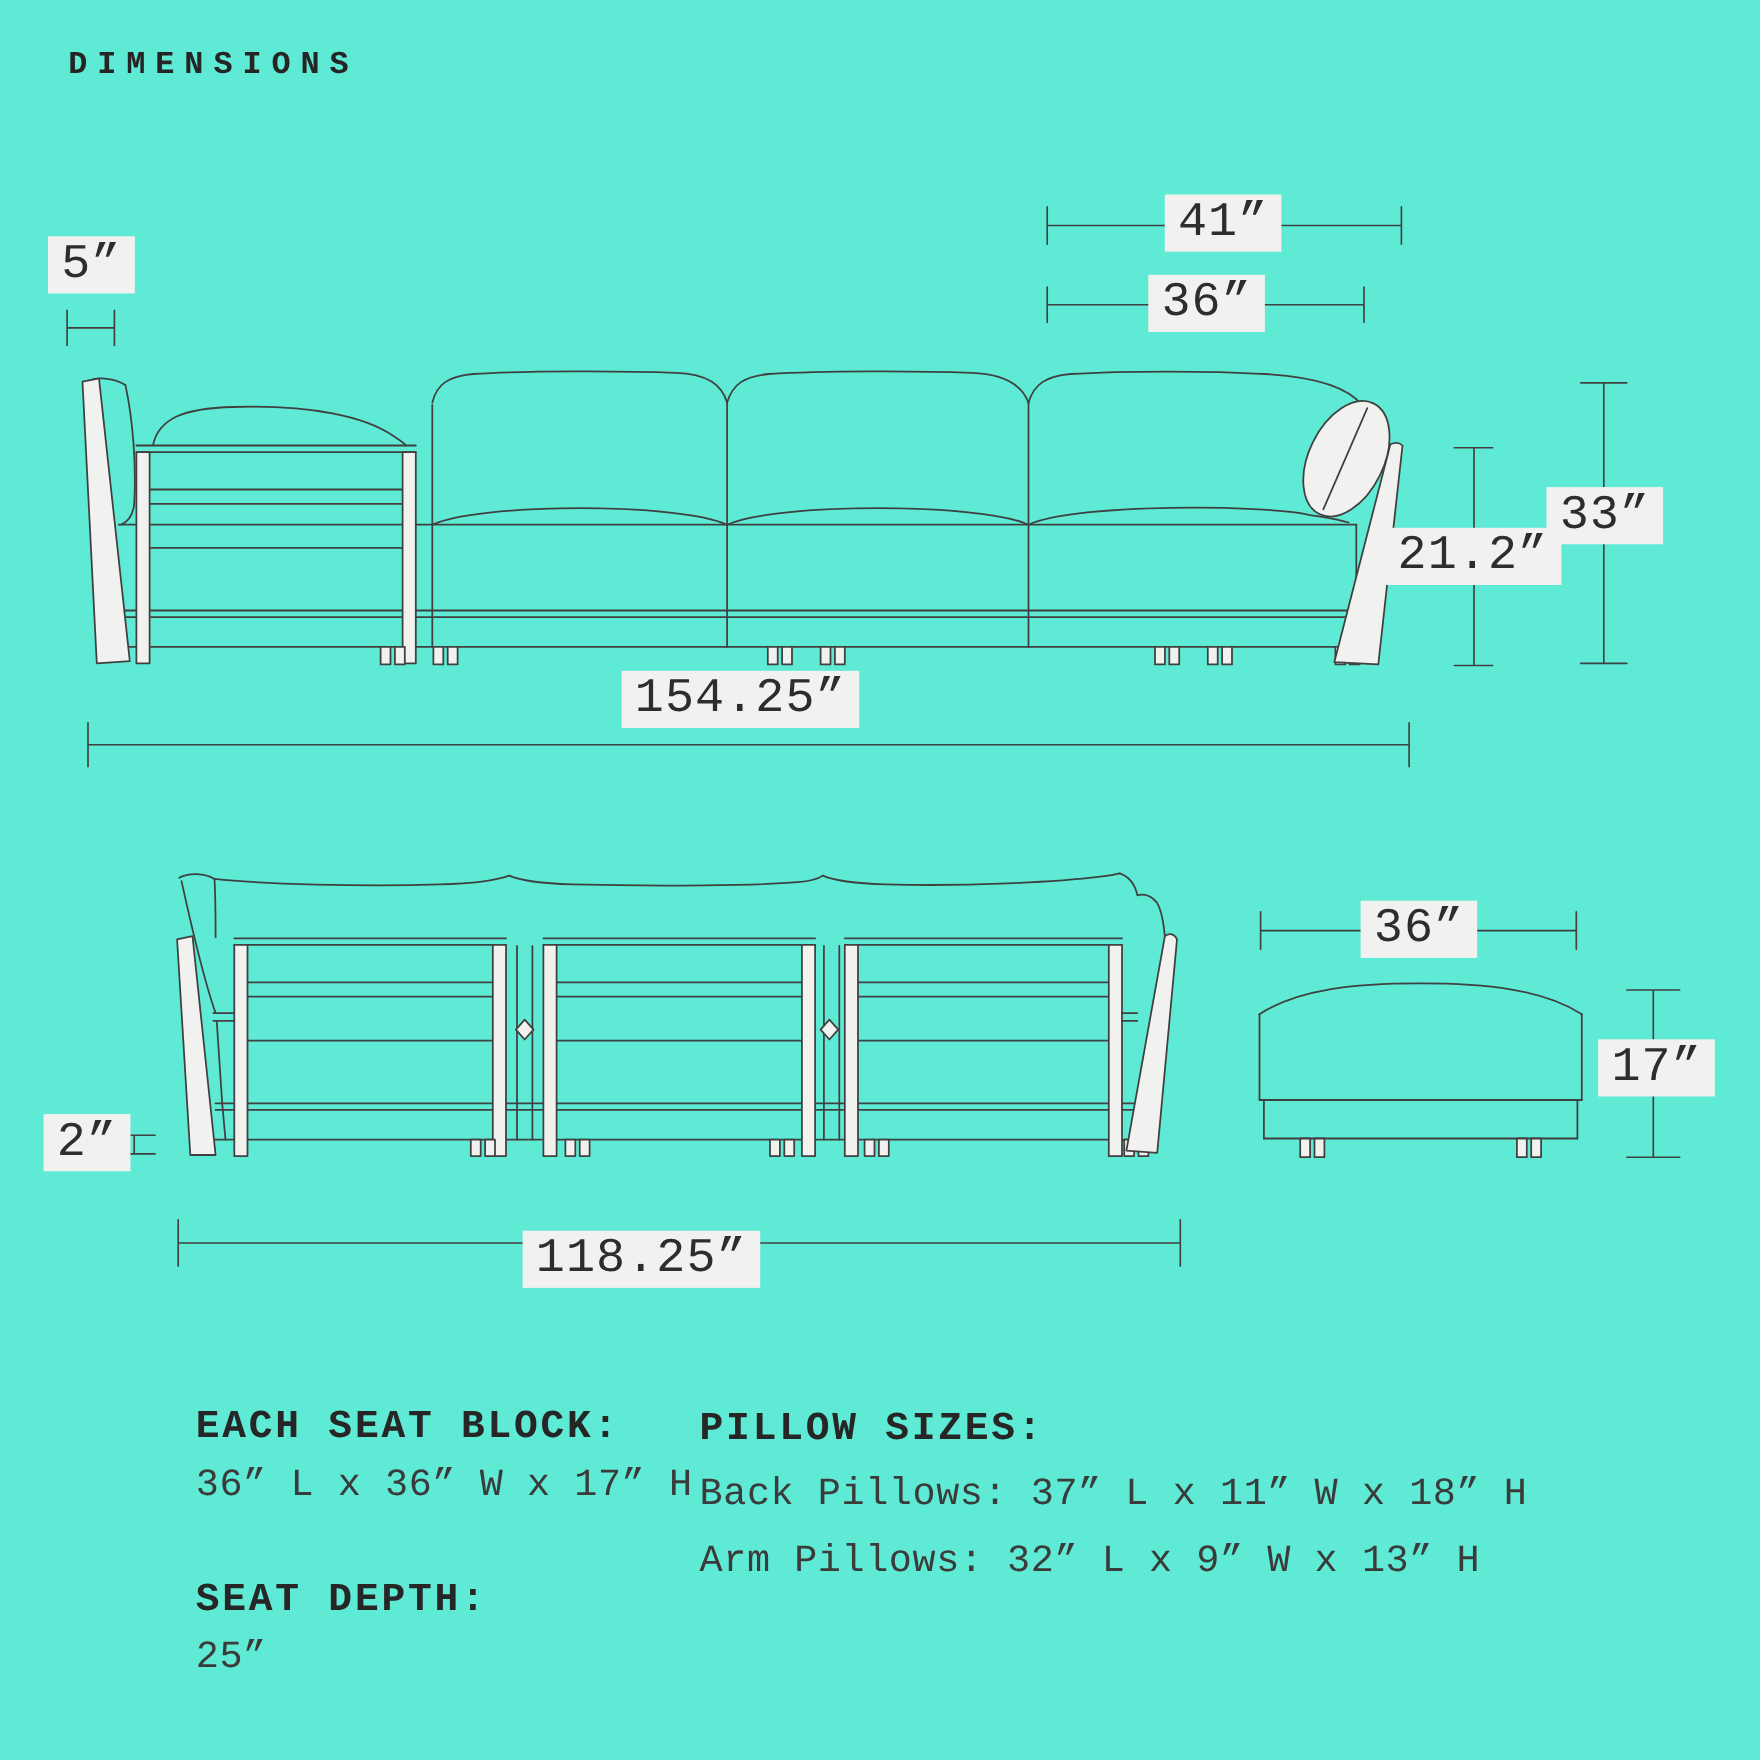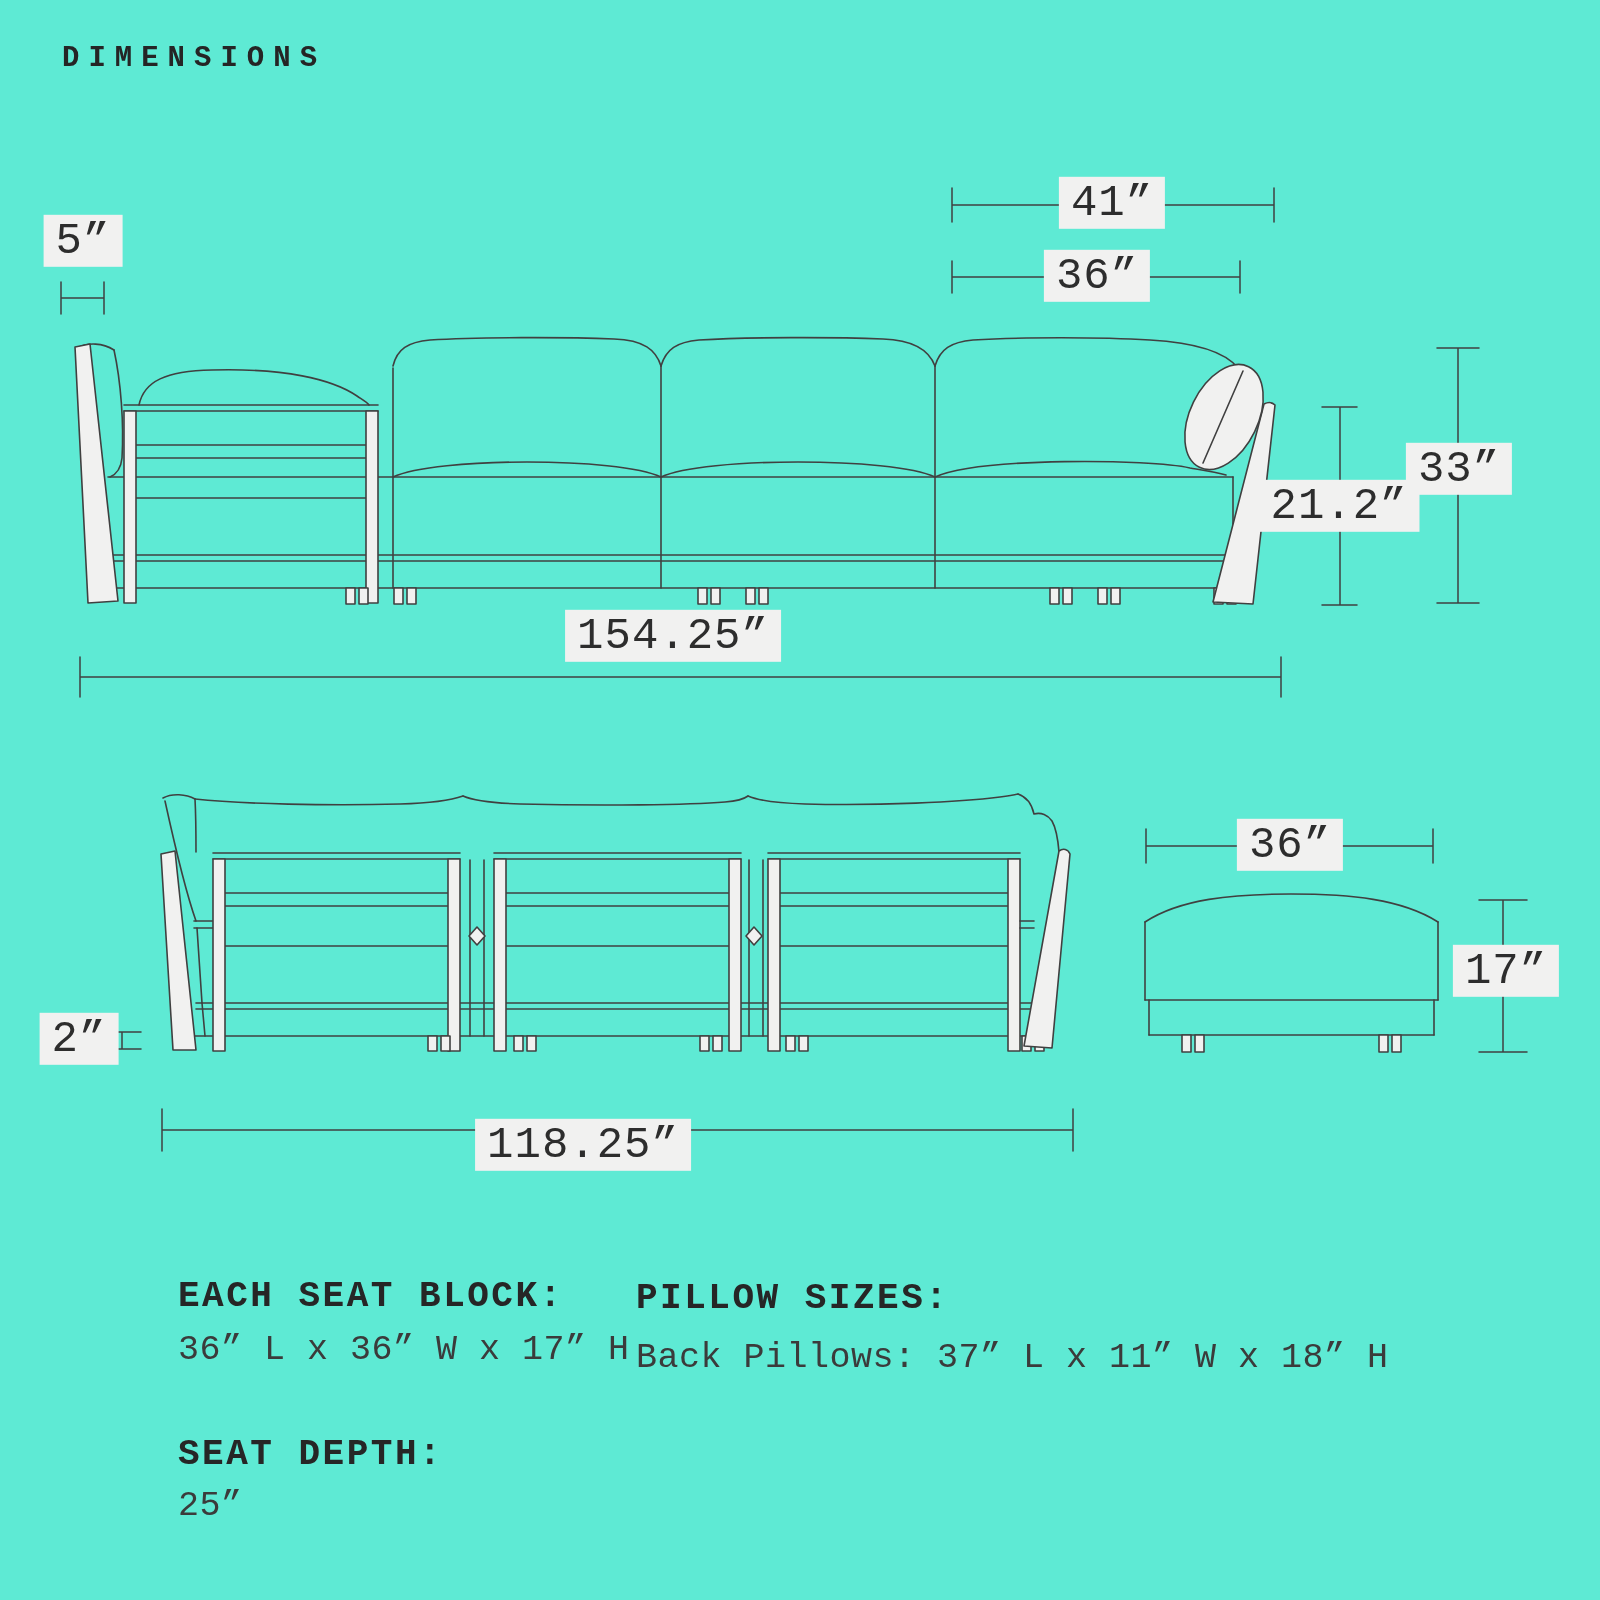--- a/index.html
+++ b/index.html
@@ -220,14 +220,15 @@
   <div class="lbl dim" style="left:1290px;top:845px;">36”</div>
   <div class="lbl dim" style="left:1506px;top:971px;">17”</div>
 
   <div class="lbl spec-h" style="left:178px;top:1275px;">EACH SEAT BLOCK:</div>
   <div class="lbl spec-v" style="left:178px;top:1329px;">36” L x 36” W x 17” H</div>
   <div class="lbl spec-h" style="left:178px;top:1433px;">SEAT DEPTH:</div>
   <div class="lbl spec-v" style="left:178px;top:1485px;">25”</div>
 
   <div class="lbl spec-h" style="left:636px;top:1277px;">PILLOW SIZES:</div>
   <div class="lbl spec-v" style="left:636px;top:1337px;">Back Pillows: 37” L x 11” W x 18” H</div>
+  <div class="lbl spec-v" style="left:636px;top:1398px;">Arm Pillows: 32” L x 9” W x 13” H</div>
 
 </div>
 
 </body></html>

